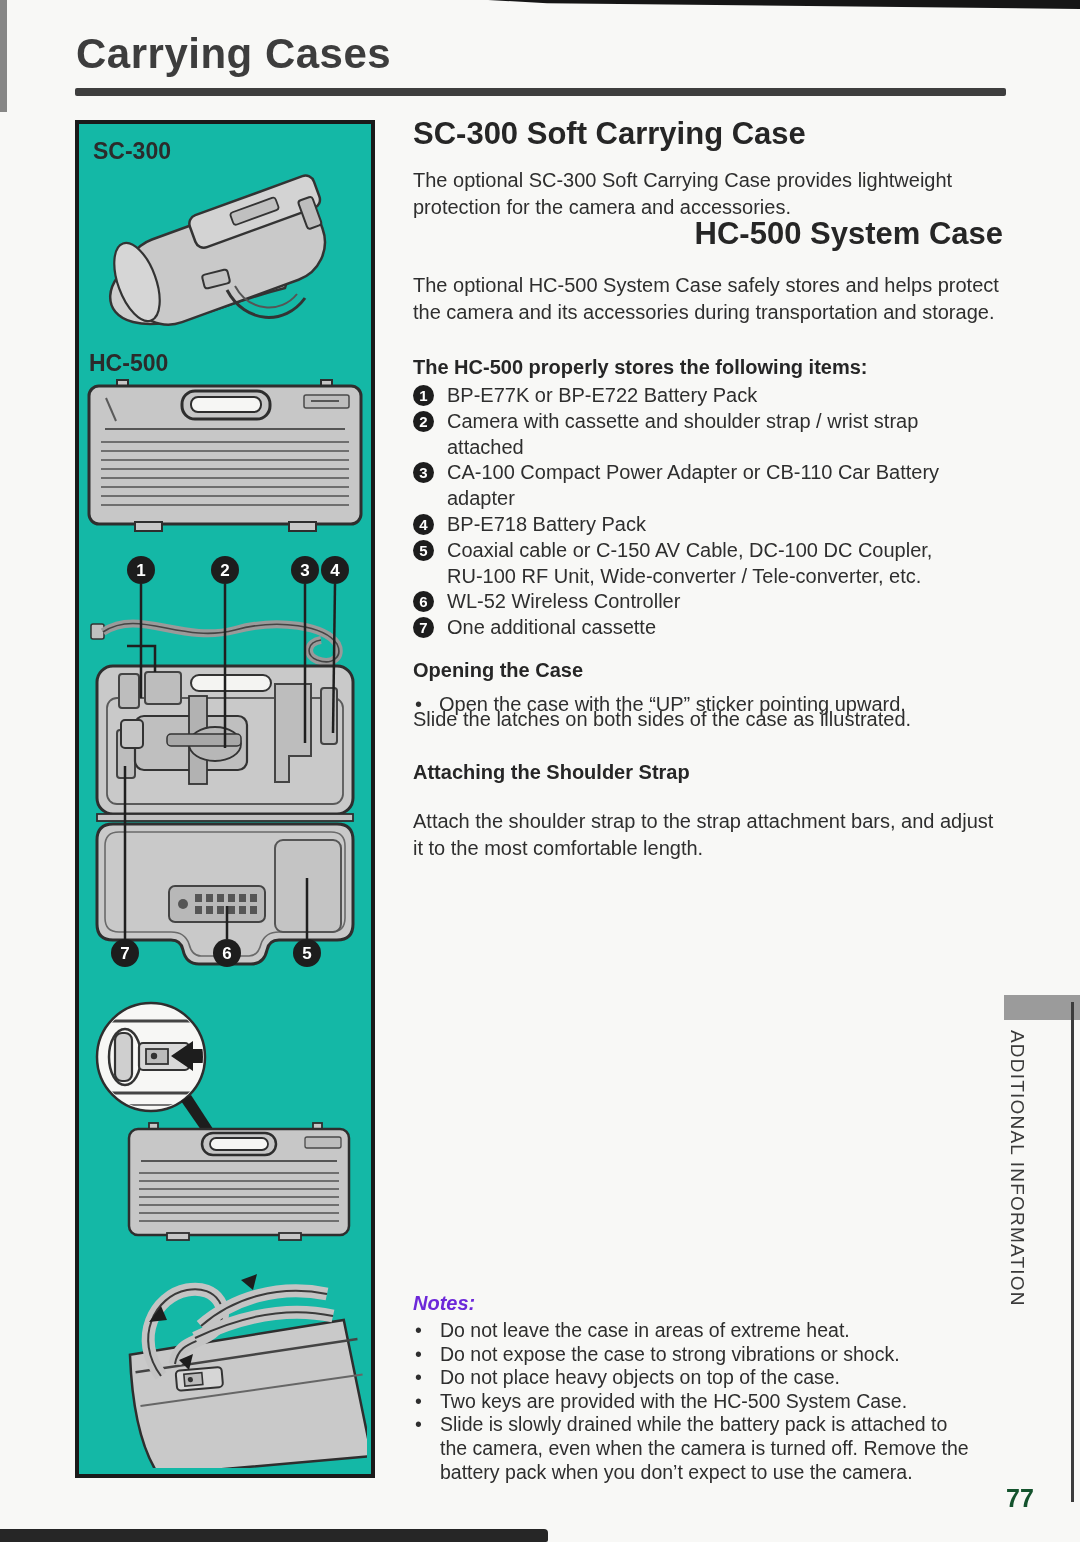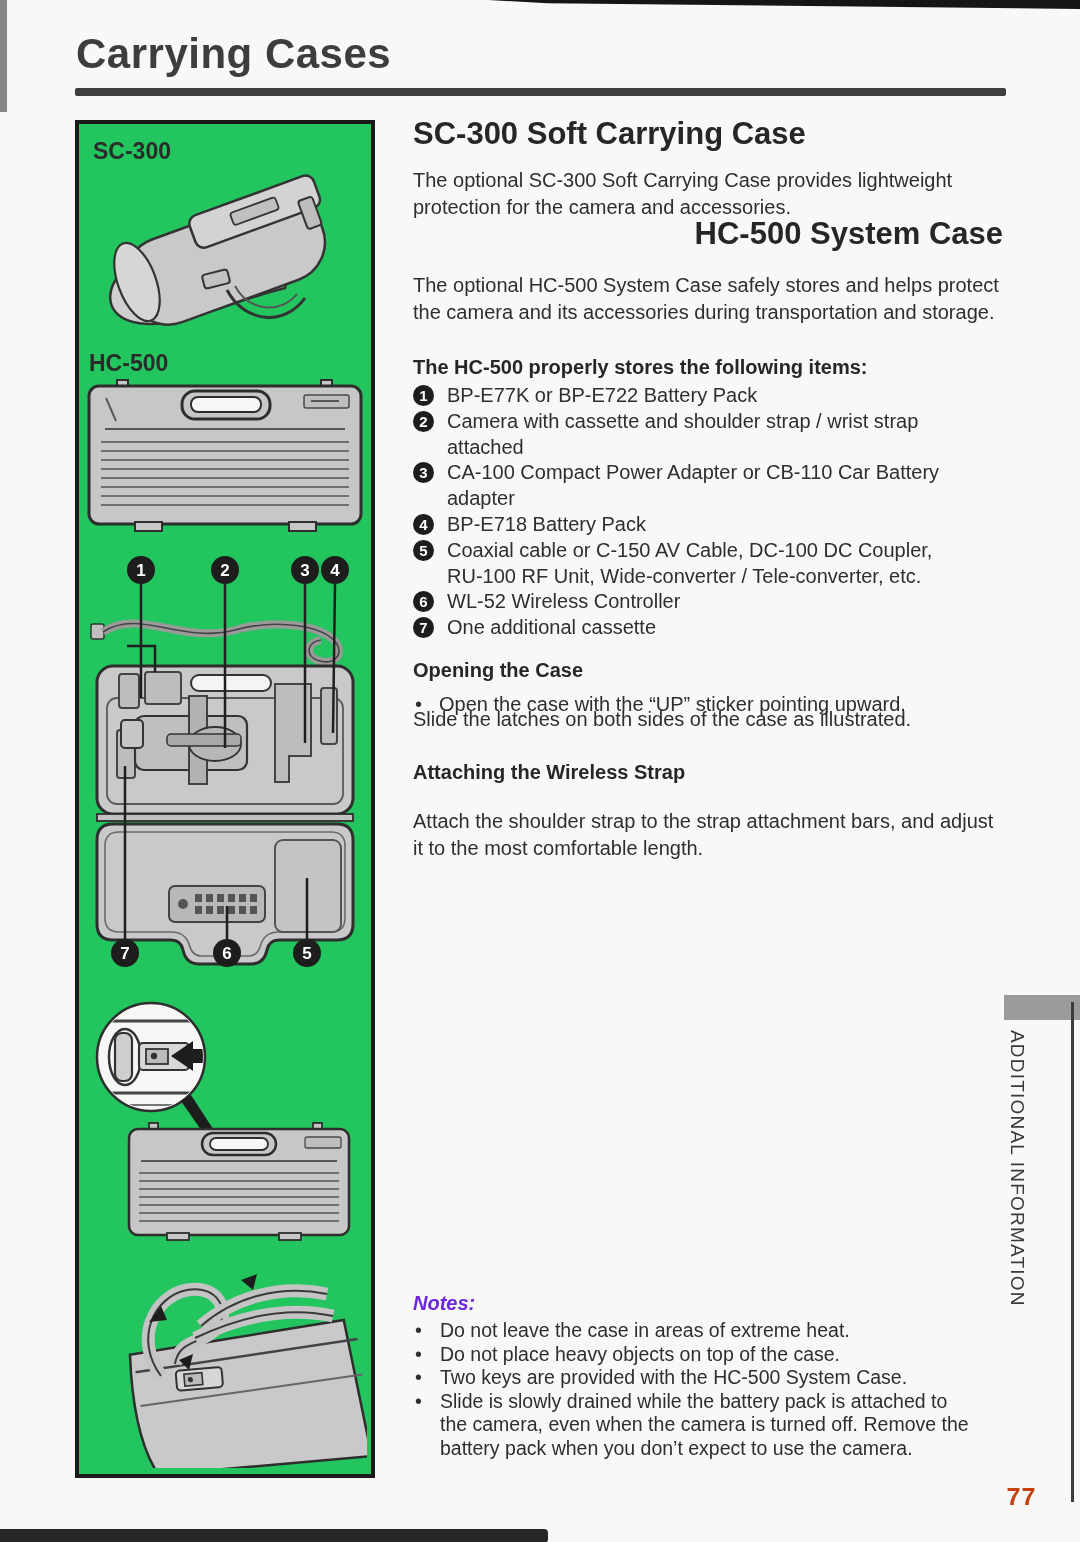--- a/index.html
+++ b/index.html
@@ -14,23 +14,23 @@
   .title-rule{left:75px;top:88px;width:931px;height:8px;background:#3e3e3e;border-radius:2px;}
   
   .scan-top-wedge{left:488px;top:0;width:592px;height:9px;background:#161616;
     clip-path:polygon(0 0,100% 0,100% 100%,10% 35%);}
   .scan-left-mark{left:0;top:0;width:7px;height:112px;background:#4a4a4a;opacity:.65;}
   .scan-bottom-strip{left:0;top:1529px;width:548px;height:13px;background:#262626;border-radius:0 4px 2px 0;}
   
   .side-tab-gray{left:1004px;top:995px;width:76px;height:25px;background:#9b9b9b;}
   .side-rule{left:1071px;top:1002px;width:3px;height:500px;background:#3c3c3c;}
   .side-tab-label{left:1006px;top:1030px;writing-mode:vertical-rl;font-size:19px;color:#3a3a3a;letter-spacing:1.2px;}
-  .page-number{left:1006px;top:1484px;font-size:25px;font-weight:bold;color:#c2410c;font-family:Liberation Mono, monospace;}
-  
-  .panel{left:75px;top:120px;width:300px;height:1358px;border:4px solid #1a1a1a;box-sizing:border-box;background:#22c55e;}
+  .page-number{left:1006px;top:1484px;font-size:25px;font-weight:bold;color:#14532d;}
+  
+  .panel{left:75px;top:120px;width:300px;height:1358px;border:4px solid #1a1a1a;box-sizing:border-box;background:#14b8a6;}
   .panel .abs{position:absolute;}
   .fig-label{font-size:23px;font-weight:bold;color:#2b2b2b;}
   
   .col{left:413px;width:590px;}
   h2.sec{margin:0;font-size:31px;font-weight:bold;color:#262626;}
   .body-text{font-size:20px;line-height:27px;color:#2e2e2e;margin-top:20px;}
   .lead-bold{font-size:20px;font-weight:bold;color:#262626;}
   .item-list{width:560px;}
   .item{position:relative;padding-left:34px;font-size:20px;line-height:25.8px;color:#2e2e2e;}
   .item .badge{position:absolute;left:0;top:2px;width:21px;height:21px;border-radius:50%;
@@ -278,22 +278,23 @@
   <div class="item">
     <span class="badge">7</span>
     <span>One additional cassette</span>
   </div>
 </div>
 
 <div class="abs col lead-bold" style="top:659px;">Opening the Case</div>
 <div class="abs col body-text" style="top:686px;">Slide the latches on both sides of the case as illustrated.</div>
 <div class="abs col bullet" style="top:692px;">Open the case with the “UP” sticker pointing upward.</div>
 
-<div class="abs col lead-bold" style="top:761px;">Attaching the Wireless Strap</div>
+<div class="abs col lead-bold" style="top:761px;">Attaching the Shoulder Strap</div>
 <div class="abs col body-text" style="top:788px;">Attach the shoulder strap to the strap attachment bars, and adjust it to the most comfortable length.</div>
 
 <div class="abs col notes-head" style="top:1292px;">Notes:</div>
 <div class="abs col" style="top:1319px;width:562px;">
   <div class="note">Do not leave the case in areas of extreme heat.</div>
+  <div class="note">Do not expose the case to strong vibrations or shock.</div>
   <div class="note">Do not place heavy objects on top of the case.</div>
   <div class="note">Two keys are provided with the HC-500 System Case.</div>
   <div class="note">Slide is slowly drained while the battery pack is attached to the camera, even when the camera is turned off. Remove the battery pack when you don’t expect to use the camera.</div>
 </div>
 
 </body></html>

